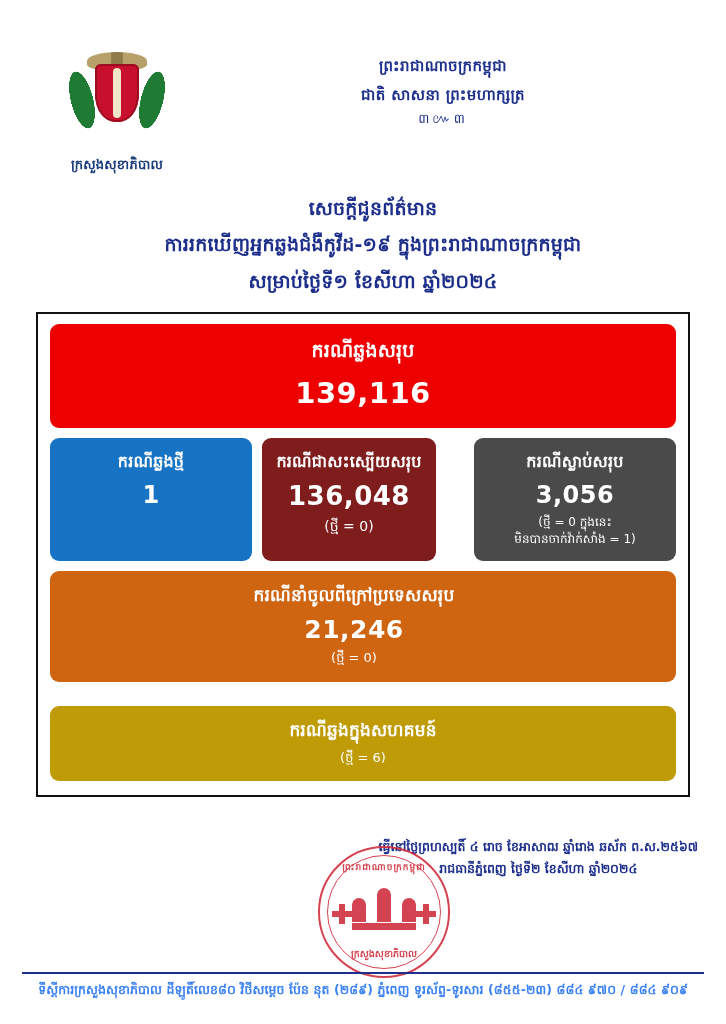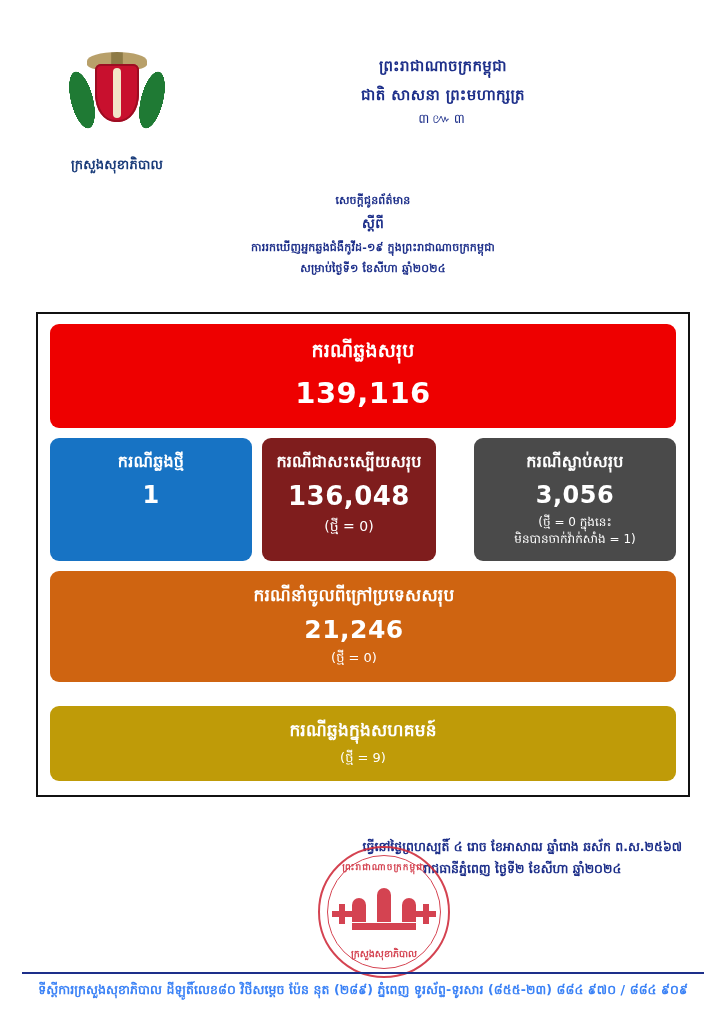--- a/index.html
+++ b/index.html
@@ -117,21 +117,21 @@
 
   .title-block {
     position: absolute;
     left: 60px;
     right: 40px;
     top: 190px;
     text-align: center;
     color: #1d2f8a;
   }
   .title-block div {
-    font-size: 11px;
+    font-size: 19px;
     font-weight: bold;
     line-height: 1.92;
     letter-spacing: 0.2px;
   }
   .title-block .t-small {
     font-size: 13.5px;
     font-weight: bold;
   }
 
   
@@ -215,21 +215,21 @@
     margin-bottom: 24px;
   }
   .card-community {
     background: #bf9b08;
     padding: 13px 0 14px 0;
   }
 
   
   .sign-block {
     position: absolute;
-    right: 44px;
+    right: 28px;
     top: 836px;
     text-align: center;
     color: #1d2f8a;
     font-size: 12.5px;
     line-height: 1.75;
     font-weight: bold;
   }
   .stamp {
     position: absolute;
     left: 318px;
@@ -343,21 +343,20 @@
 
     <div class="header-center">
       <div class="kingdom-line1">ព្រះរាជាណាចក្រកម្ពុជា</div>
       <div class="kingdom-line2">ជាតិ សាសនា ព្រះមហាក្សត្រ</div>
       <div class="kingdom-divider">៣៚៣</div>
     </div>
   </div>
 
   <div class="title-block">
     <div>សេចក្ដីជូនព័ត៌មាន</div>
-    <div class="t-small">ស្ដីពី</div>
     <div>ការរកឃើញអ្នកឆ្លងជំងឺកូវីដ-១៩ ក្នុងព្រះរាជាណាចក្រកម្ពុជា</div>
     <div>សម្រាប់ថ្ងៃទី១ ខែសីហា ឆ្នាំ២០២៤</div>
   </div>
 
   <div class="panel">
 
     <div class="card card-total">
       <div class="c-title">ករណីឆ្លងសរុប</div>
       <div class="c-num">139,116</div>
     </div>
@@ -383,21 +382,21 @@
     </div>
 
     <div class="card card-imported">
       <div class="c-title">ករណីនាំចូលពីក្រៅប្រទេសសរុប</div>
       <div class="c-num">21,246</div>
       <div class="c-sub">(ថ្មី = 0)</div>
     </div>
 
     <div class="card card-community">
       <div class="c-title">ករណីឆ្លងក្នុងសហគមន៍</div>
-      <div class="c-sub">(ថ្មី = 9)</div>
+      <div class="c-sub">(ថ្មី = 6)</div>
     </div>
   </div>
 
   <div class="sign-block">
     <div>ធ្វើនៅថ្ងៃព្រហស្បតិ៍ ៤ រោច ខែអាសាឍ ឆ្នាំរោង ឆស័ក ព.ស.២៥៦៧</div>
     <div>រាជធានីភ្នំពេញ ថ្ងៃទី២ ខែសីហា ឆ្នាំ២០២៤</div>
   </div>
 
   <div class="stamp">
     <div class="inner-ring"></div>

